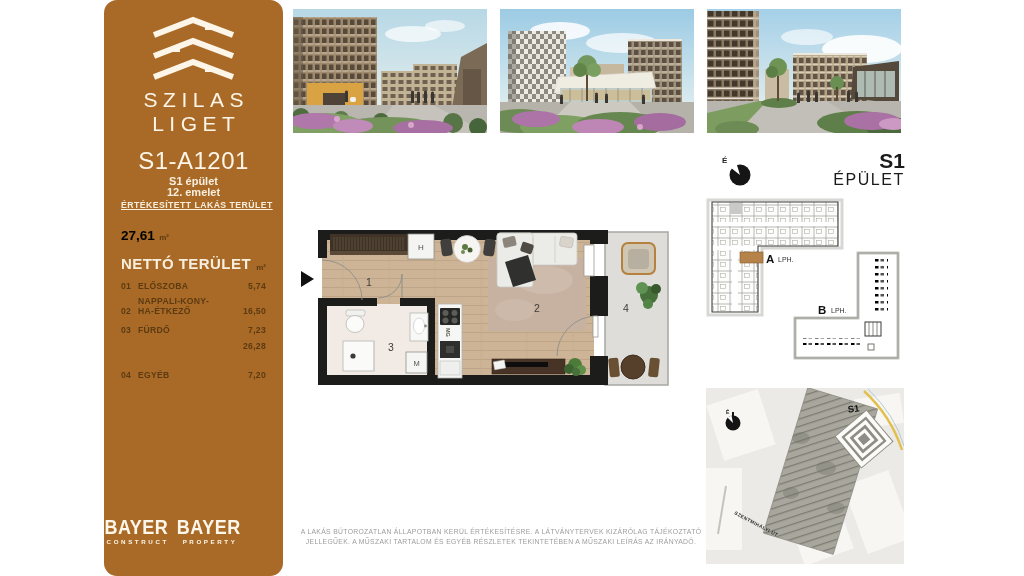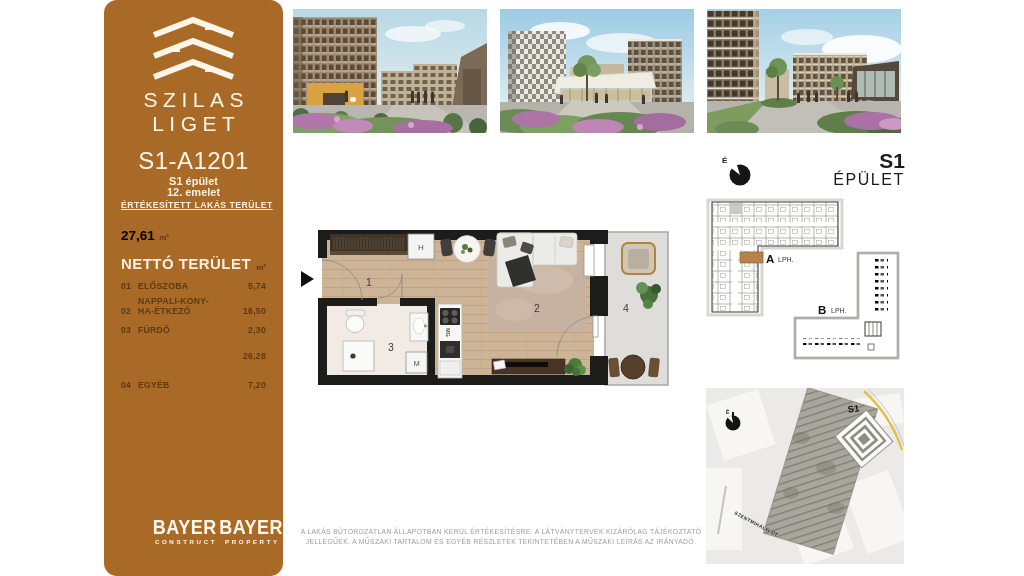--- a/index.html
+++ b/index.html
@@ -14,21 +14,21 @@
   .unit-sub{width:100%;text-align:center;font-size:11px;font-weight:700;color:#f9efdf;line-height:1.0;}
   .side-label{font-size:8.7px;font-weight:700;letter-spacing:.45px;color:#f8eedd;}
   .sold-value{font-size:13.5px;font-weight:800;color:#000000;}
   .sold-unit{font-size:8px;font-weight:700;color:#5c3a12;}
   .net-row{display:flex;justify-content:space-between;align-items:flex-end;}
   .net-unit{font-size:8px;font-weight:700;color:#5c3a12;}
   .room-row{display:flex;font-size:8.6px;font-weight:700;color:#5c3a12;letter-spacing:.3px;line-height:1.18;}
   .room-num{width:17px;flex:none;}
   .room-name{flex:1;white-space:pre-line;}
   .room-area{flex:none;text-align:right;}
-  .bayer{display:flex;justify-content:flex-end;gap:2px;width:100%;}
+  .bayer{display:flex;justify-content:flex-start;gap:8px;width:100%;}
   .bayer-block{text-align:center;color:#fdf6ea;}
   .bayer-name{font-size:18px;font-weight:900;letter-spacing:.5px;transform:scaleY(1.08);line-height:1;}
   .bayer-sub{font-size:6.2px;font-weight:700;letter-spacing:2.6px;text-indent:2.6px;margin-top:1px;}
 
   
   #bldg-title{left:828px;top:150px;width:77px;text-align:right;color:#1b1b1b;}
   #bldg-title .t1{font-size:21px;font-weight:900;line-height:1;}
   #bldg-title .t2{font-size:16px;font-weight:500;letter-spacing:1.6px;}
 
   
@@ -77,24 +77,24 @@
         <span class="room-num">01</span>
         <span class="room-name">ELŐSZOBA</span>
         <span class="room-area">5,74</span>
       </div>
       <div class="room-row" style="margin-bottom:9px;align-items:flex-end;">
         <span class="room-num">02</span>
         <span class="room-name">NAPPALI-KONY-
 HA-ÉTKEZŐ</span>
         <span class="room-area">16,50</span>
       </div>
-      <div class="room-row" style="margin-bottom:15px;">
+      <div class="room-row" style="margin-bottom:5px;">
         <span class="room-num">03</span>
         <span class="room-name">FÜRDŐ</span>
-        <span class="room-area">2,30</span>
+        <span class="room-area">7,23</span>
       </div>
       <div class="room-row">
         <span class="room-num"></span>
         <span class="room-name"></span>
         <span class="room-area">26,28</span>
       </div>
       <div class="room-row" style="margin-top:19px;">
         <span class="room-num">04</span>
         <span class="room-name">EGYÉB</span>
         <span class="room-area">7,20</span>

